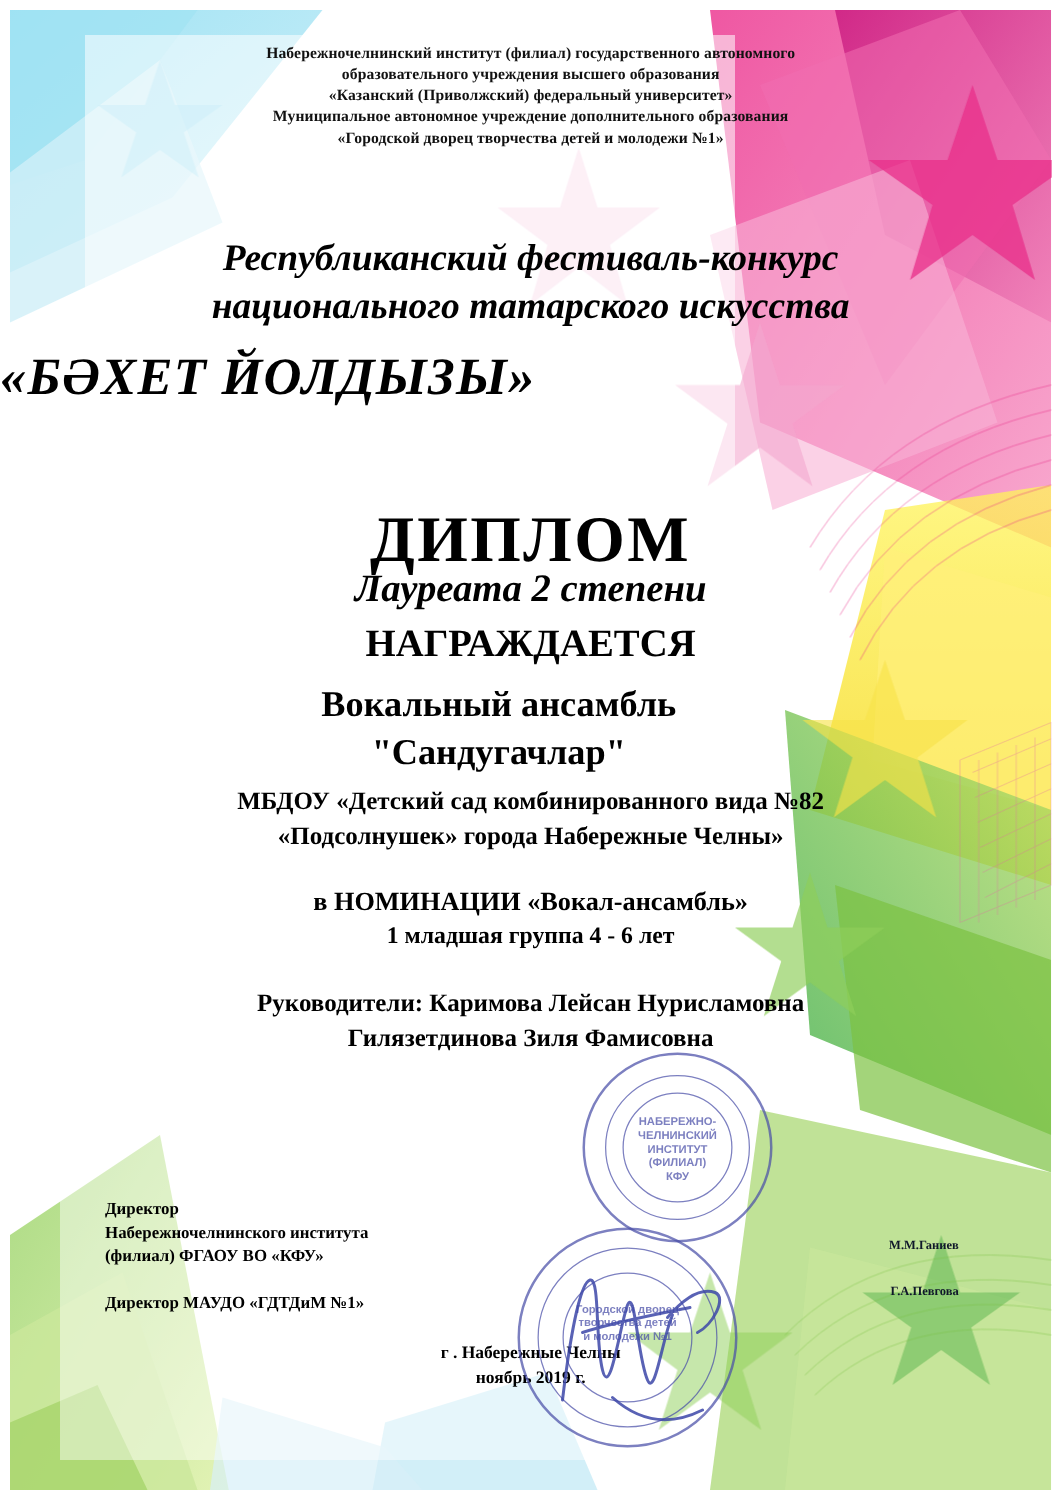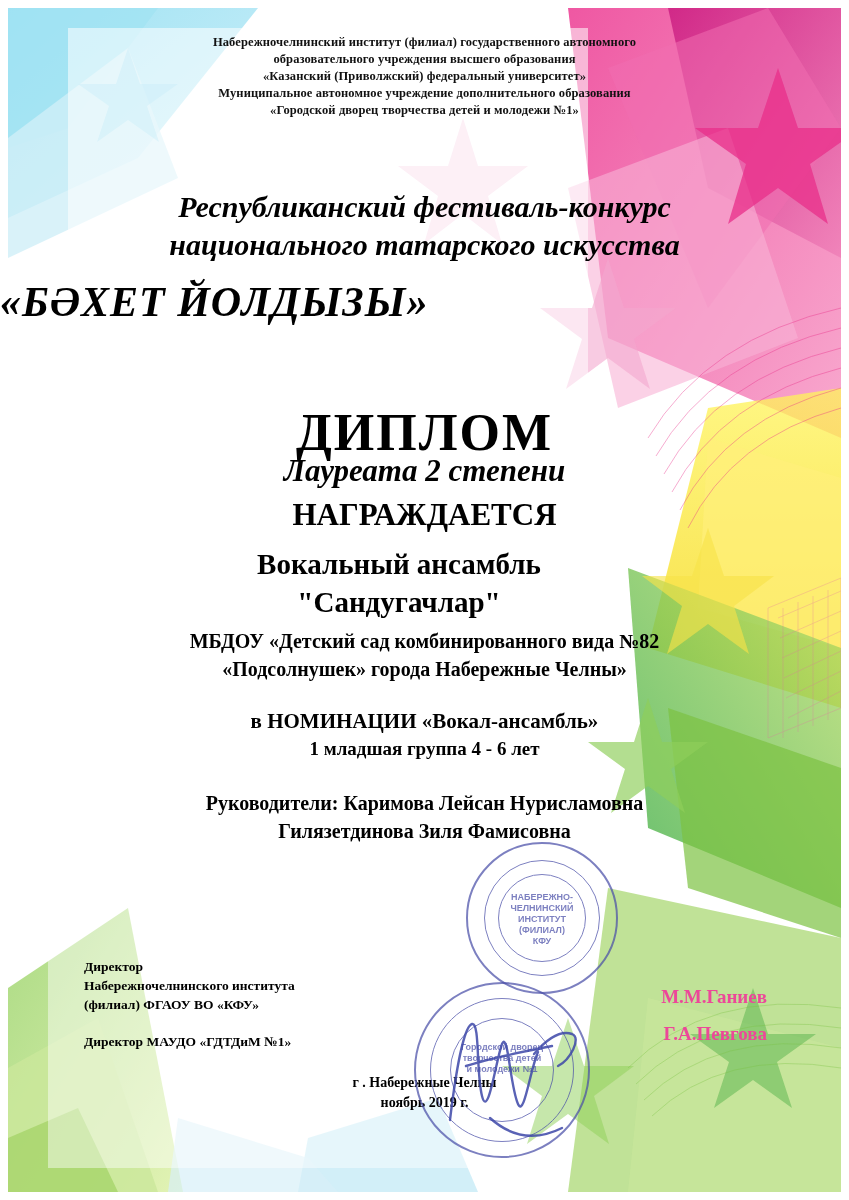--- a/index.html
+++ b/index.html
@@ -169,24 +169,24 @@
     font-weight: bold;
     color: #000;
   }
   .sign-left .second { margin-top: 18px; }
 
   .sign-right {
     position: absolute;
     top: 987px;
     right: 82px;
     text-align: right;
-    font-size: 19px;
+    font-size: 10px;
     line-height: 19px;
     font-weight: bold;
-    color: #ec4899;
+    color: #0f172a;
   }
   .sign-right .n2 { margin-top: 18px; }
 
   .place-date {
     position: absolute;
     top: 1073px;
     left: 0;
     width: 849px;
     text-align: center;
     font-size: 14px;

